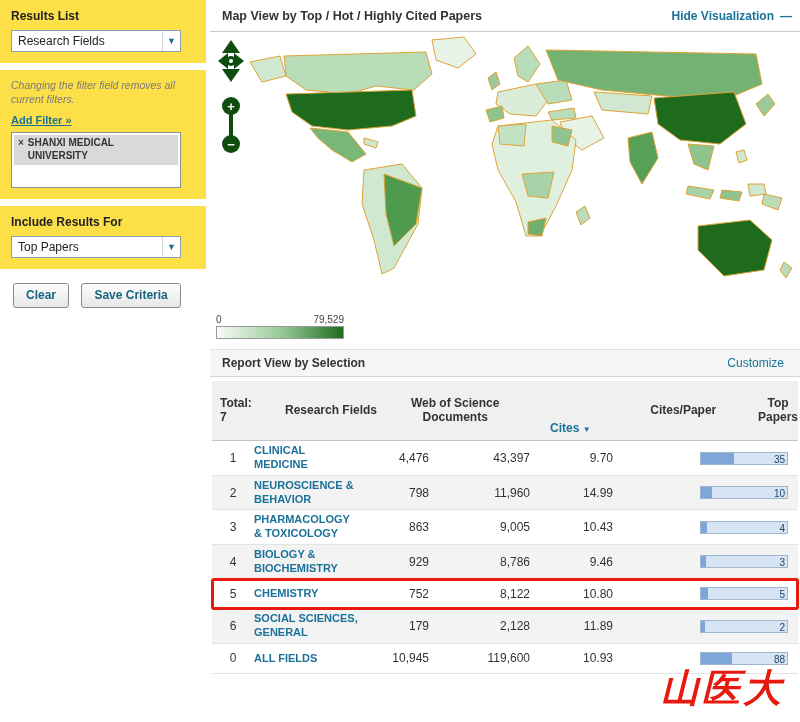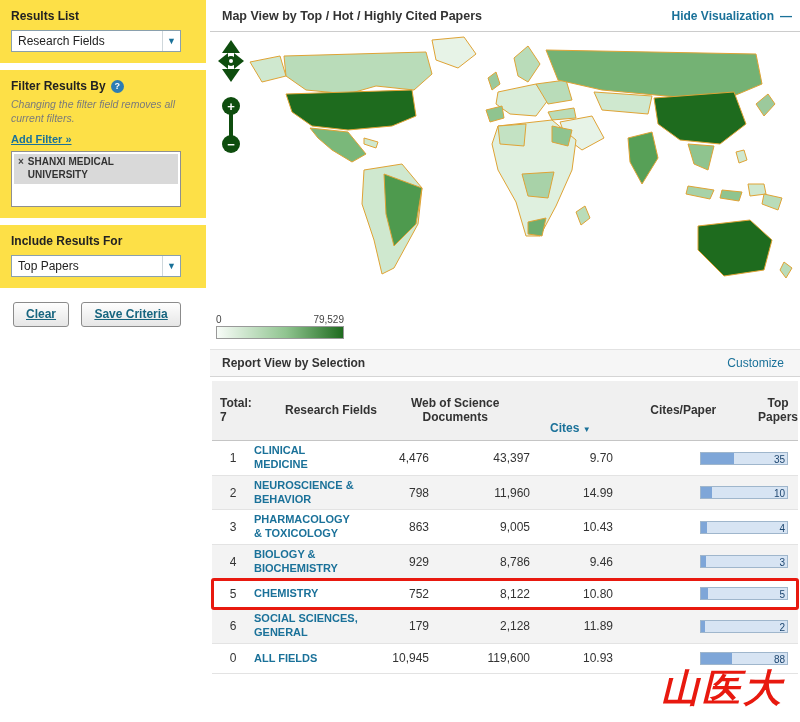--- a/index.html
+++ b/index.html
@@ -27,21 +27,21 @@
   .filter-note { font-size:10.5px; font-style:italic; color:#7a7a7a; line-height:1.3; margin-bottom:7px; }
   .add-filter { color:#1a7199; font-size:11px; font-weight:bold; text-decoration:underline; display:inline-block; margin-bottom:6px; cursor:pointer; }
   .filter-listbox { width:170px; height:56px; background:#fff; border:1px solid #8f8f8f; padding:2px; overflow:hidden; }
   .filter-item { background:#d9d9d9; padding:2px 4px 3px 4px; font-size:10px; font-weight:bold; color:#333; display:flex; gap:4px; line-height:1.25; }
   .filter-item .x { font-size:10px; color:#444; cursor:pointer; }
   .filter-item .txt { width:130px; }
   .btn-row { margin:14px 0 0 13px; }
   .btn {
     display:inline-block; border:1px solid #8b8b8b; border-radius:3px;
     background:linear-gradient(#fefefe,#e6e6e6); padding:4px 12px 5px 12px;
-    font-size:12px; font-weight:bold; color:#17657f; margin-right:9px; cursor:pointer;text-decoration:underline;
+    font-size:12px; font-weight:bold; color:#17657f; margin-right:9px; cursor:pointer;
   }
   
   .main { position:absolute; left:210px; top:0; width:590px; }
   .main-header { display:flex; justify-content:space-between; align-items:center; padding:9px 8px 8px 12px; border-bottom:1px solid #ccc; }
   .page-title { font-weight:bold; font-size:12.5px; color:#333; }
   .hide-link { color:#1a7199; font-weight:bold; font-size:12px; display:flex; align-items:center; gap:6px; cursor:pointer; }
   .minimize-glyph { font-weight:bold; }
   .map-wrap { position:relative; height:278px; }
   .map-svg { position:absolute; left:26px; top:2px; }
   .map-controls { position:absolute; left:4px; top:4px; }
@@ -93,24 +93,20 @@
     <div class="side-label">Results List</div>
     <div class="selectbox">
       <span>Research Fields</span>
       <span class="arrow-pad">
           <span class="dd-arrow">▼</span>
         </span>
     </div>
   </div>
 
   <div class="side-section">
-    <div class="filter-head">
-      <span class="side-label" style="margin-bottom:0">Filter Results By</span>
-      <span class="help-circle">?</span>
-    </div>
     <div class="filter-note">Changing the filter field removes all current filters.</div>
     <a class="add-filter">Add Filter »</a>
     <div class="filter-listbox">
       <div class="filter-item">
         <span class="x">×</span>
         <span class="txt">SHANXI MEDICAL UNIVERSITY</span>
       </div>
     </div>
   </div>
 

